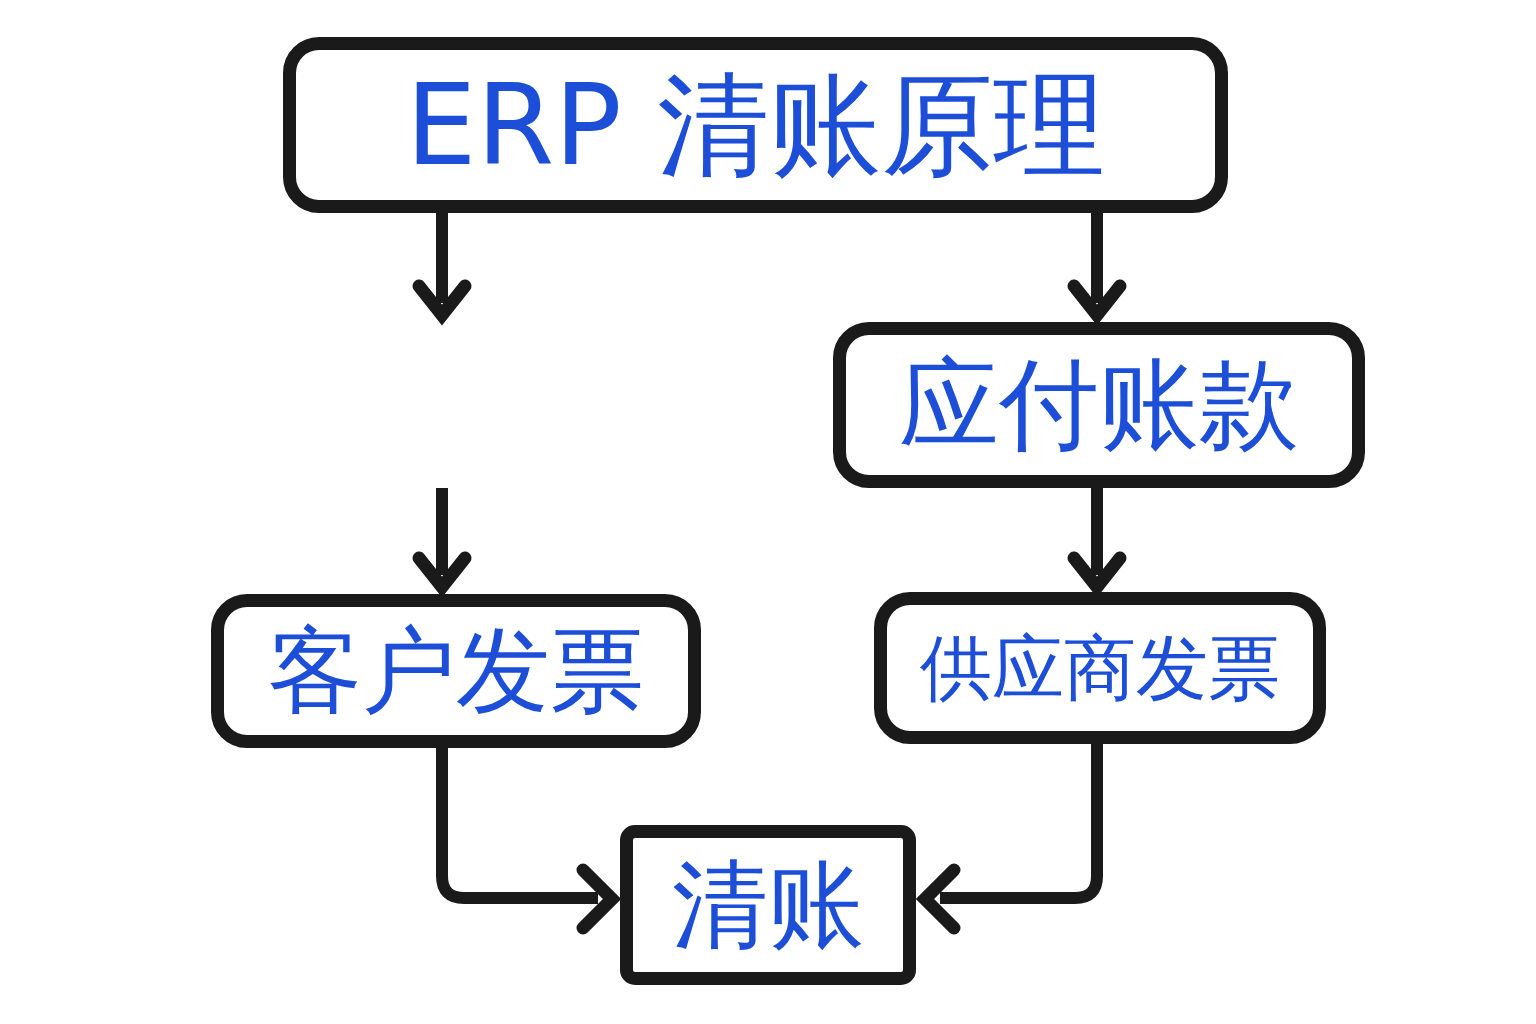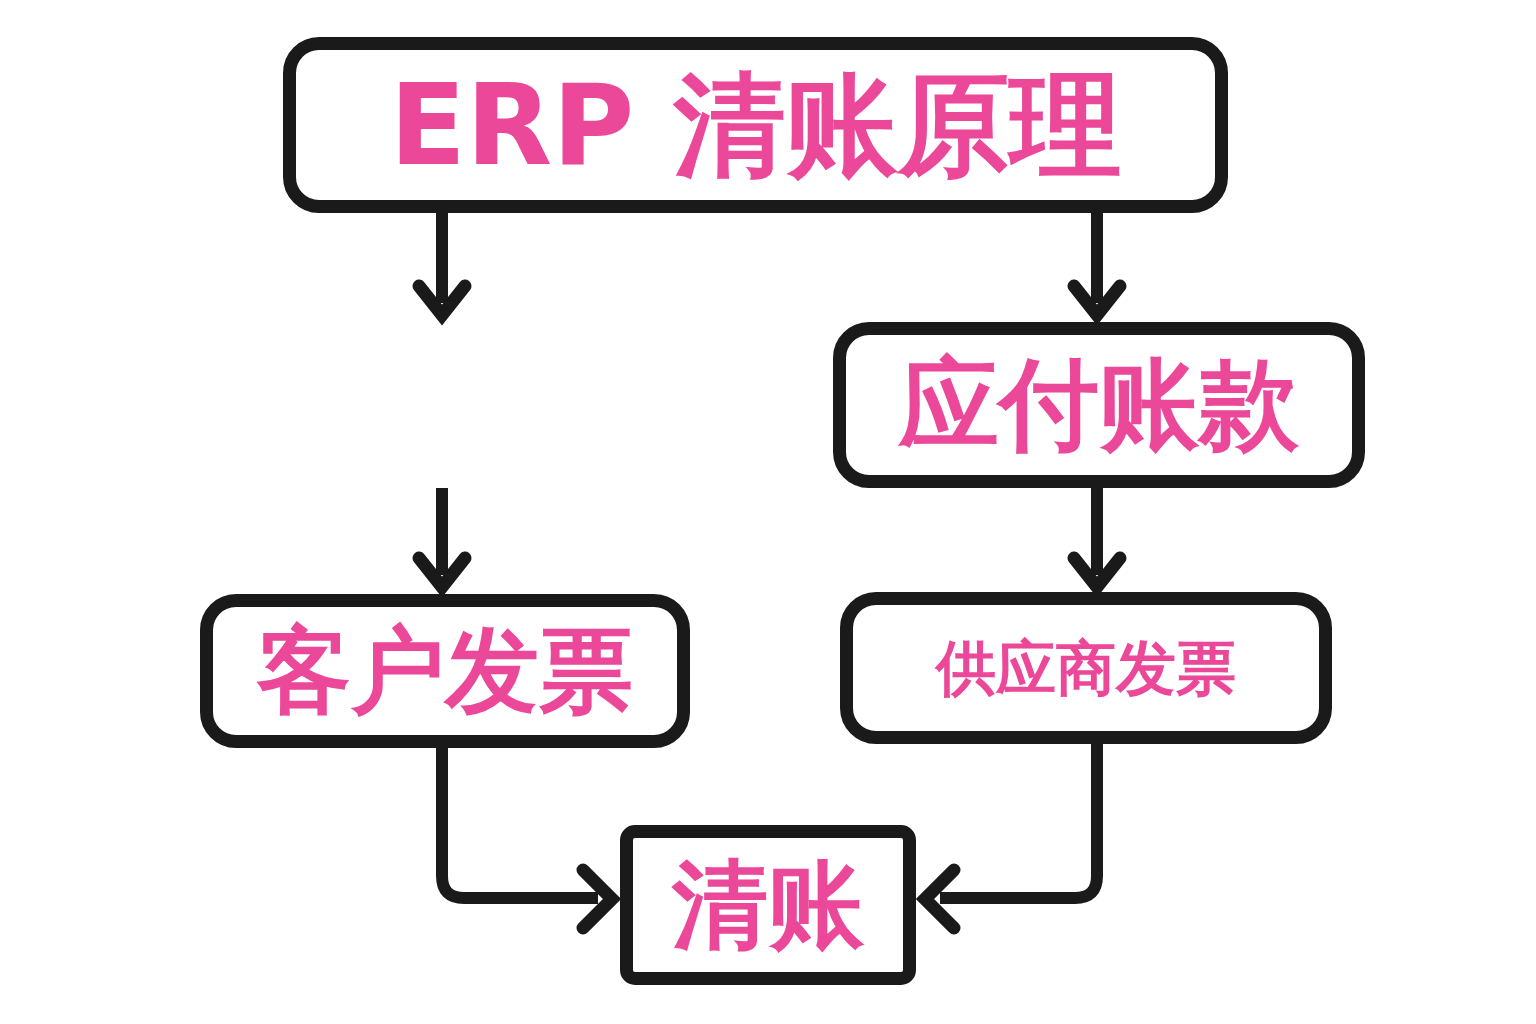--- a/index.html
+++ b/index.html
@@ -24,30 +24,30 @@
   }
   .node {
     position: absolute;
     box-sizing: border-box;
     background: #ffffff;
     border: 13px solid #1a1a1a;
     border-radius: 36px;
     display: flex;
     align-items: center;
     justify-content: center;
-    color: #ec4899;
-    font-weight: bold;
+    color: #1d4ed8;
+    font-weight: normal;
     white-space: nowrap;
     line-height: 1;
   }
   .node-title    { left: 283px; top: 37px;  width: 945px; height: 176px; font-size: 112px; }
   .node-ar       { left: 180px; top: 322px; width: 520px; height: 166px; font-size: 100px; }
   .node-ap       { left: 833px; top: 322px; width: 532px; height: 166px; font-size: 100px; }
-  .node-ci       { left: 200px; top: 594px; width: 490px; height: 154px; font-size: 94px;  }
-  .node-si       { left: 840px; top: 592px; width: 492px; height: 152px; font-size: 60px;  }
+  .node-ci       { left: 211px; top: 594px; width: 490px; height: 154px; font-size: 94px;  }
+  .node-si       { left: 874px; top: 592px; width: 452px; height: 152px; font-size: 72px;  }
   .node-clearing { left: 620px; top: 825px; width: 296px; height: 160px; font-size: 96px; border-radius: 15px; }
 </style>
 </head>
 <body>
 
 <div class="canvas">
 
   <svg class="edges" viewBox="0 0 1536 1024" xmlns="http://www.w3.org/2000/svg" fill="none" stroke="#1a1a1a" stroke-width="12">
 
     <g>

